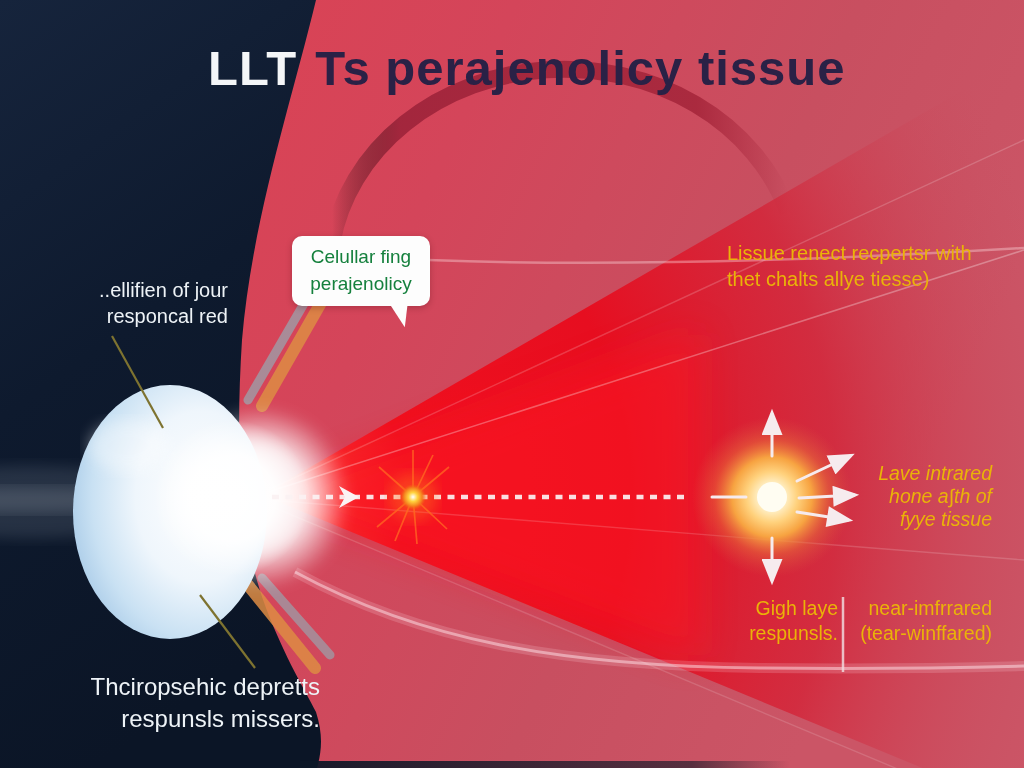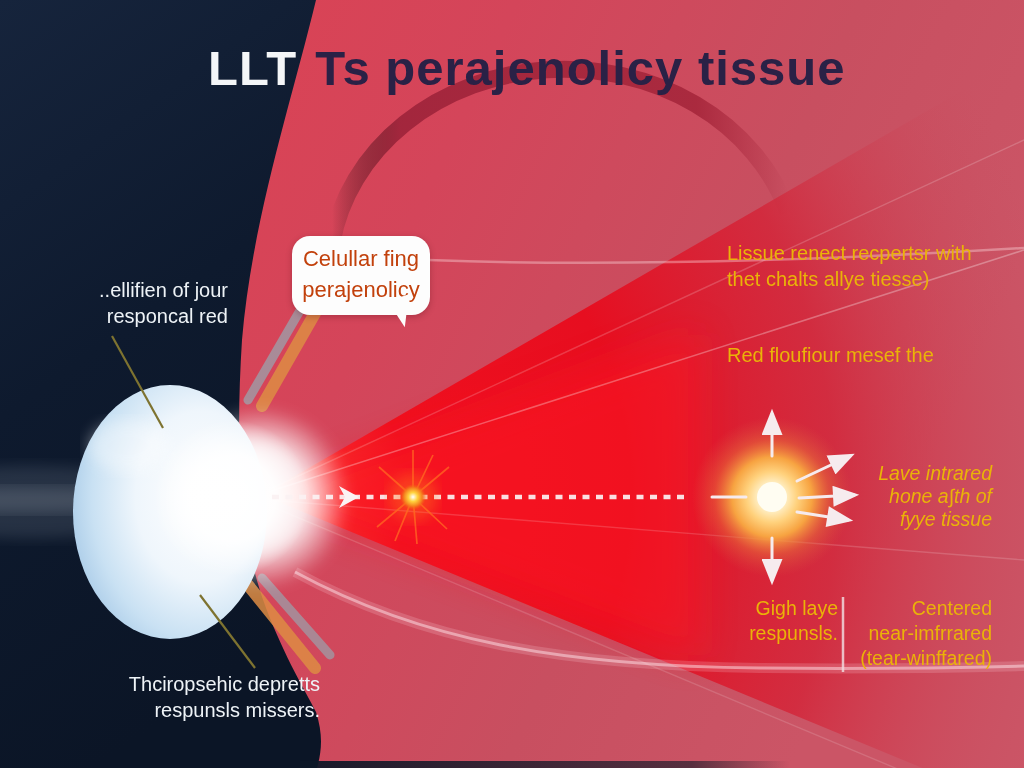--- a/index.html
+++ b/index.html
@@ -15,31 +15,31 @@
     font-size:49px;letter-spacing:1px;font-weight:700;margin-top:6px;
   }
   .title-prefix{color:#f4f6f8;}
   .title-rest{color:#2a2146;}
   .label{line-height:1.32;}
   .label div{white-space:nowrap;}
   .light{color:#eef3f7;}
   .pink{color:#eab308;}
   .center{text-align:right;}
   .lens-top{left:38px;top:277px;width:190px;font-size:20px;}
-  .lens-bottom{left:35px;top:671px;width:285px;font-size:20px;}
+  .lens-bottom{left:35px;top:671px;width:285px;font-size:24px;}
   .tissue-top{left:727px;top:241px;font-size:20px;line-height:1.28;}
   .red-light{left:727px;top:343px;font-size:20px;line-height:1.28;}
   .scatter{left:864px;top:462px;width:128px;font-size:19.5px;line-height:1.18;font-style:italic;}
   .response{left:700px;top:596px;width:138px;font-size:19.5px;line-height:1.28;}
   .centered{left:848px;top:596px;width:144px;font-size:19.5px;line-height:1.28;}
   .callout{
     left:292px;top:236px;width:130px;
-    background:#fdfdfd;border-radius:18px;
+    background:#fdfdfd;border-radius:10px;
     padding:8px 4px 9px 4px;text-align:center;
-    font-size:22px;line-height:1.4;color:#c2410c;
+    font-size:19px;line-height:1.4;color:#15803d;
     box-shadow:0 2px 6px rgba(60,0,10,.25);
   }
   .callout-tail{
     left:392px;top:297px;width:0;height:0;
     border-top:30px solid #fdfdfd;
     border-left:8px solid transparent;
     border-right:14px solid transparent;
     transform:rotate(-18deg);
   }
 </style>
@@ -215,30 +215,28 @@
   <div class="txt label light center lens-bottom">
     <div>Thciropsehic depretts</div>
     <div>respunsls missers.</div>
   </div>
 
   <div class="txt label pink tissue-top">
     <div>Lissue renect recpertsr with</div>
     <div>thet chalts allye tiesse)</div>
   </div>
   <div class="txt label pink red-light">
-    <div>Red floufiour mesef the</div>
   </div>
   <div class="txt label pink center scatter">
     <div>Lave intrared</div>
     <div>hone a∫th of</div>
     <div>fyye tissue</div>
   </div>
   <div class="txt label pink center response">
     <div>Gigh laye</div>
     <div>respunsls.</div>
   </div>
   <div class="txt label pink center centered">
-    <div>Centered</div>
     <div>near-imfrrared</div>
     <div>(tear-winffared)</div>
   </div>
 
 </div>
 
 </body></html>

